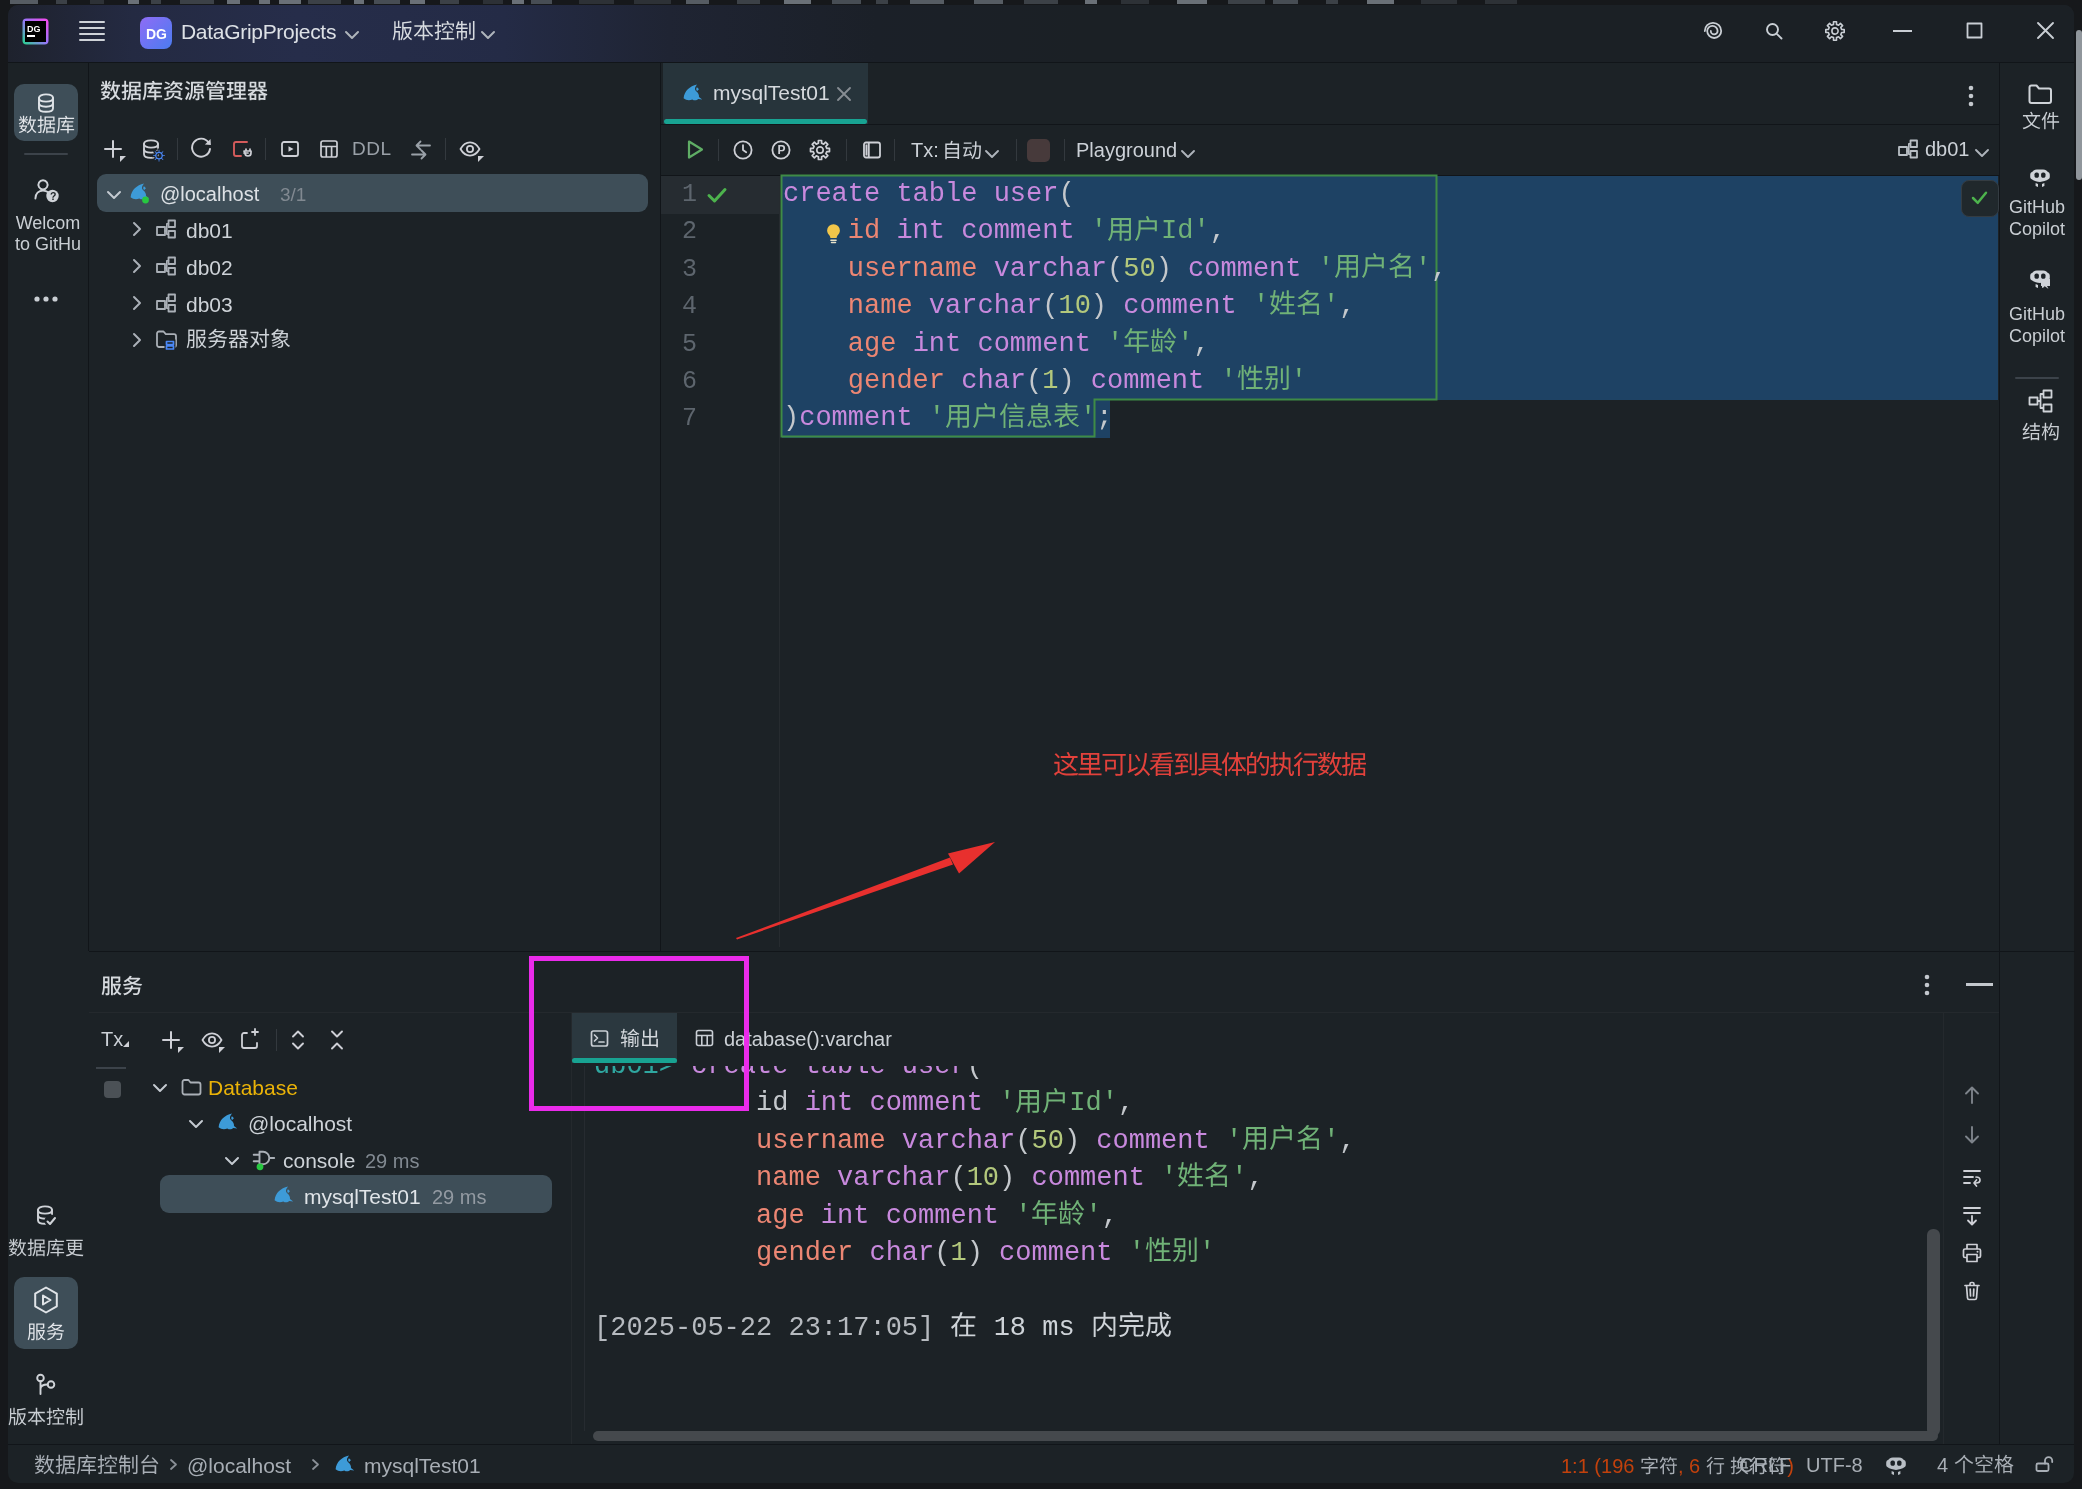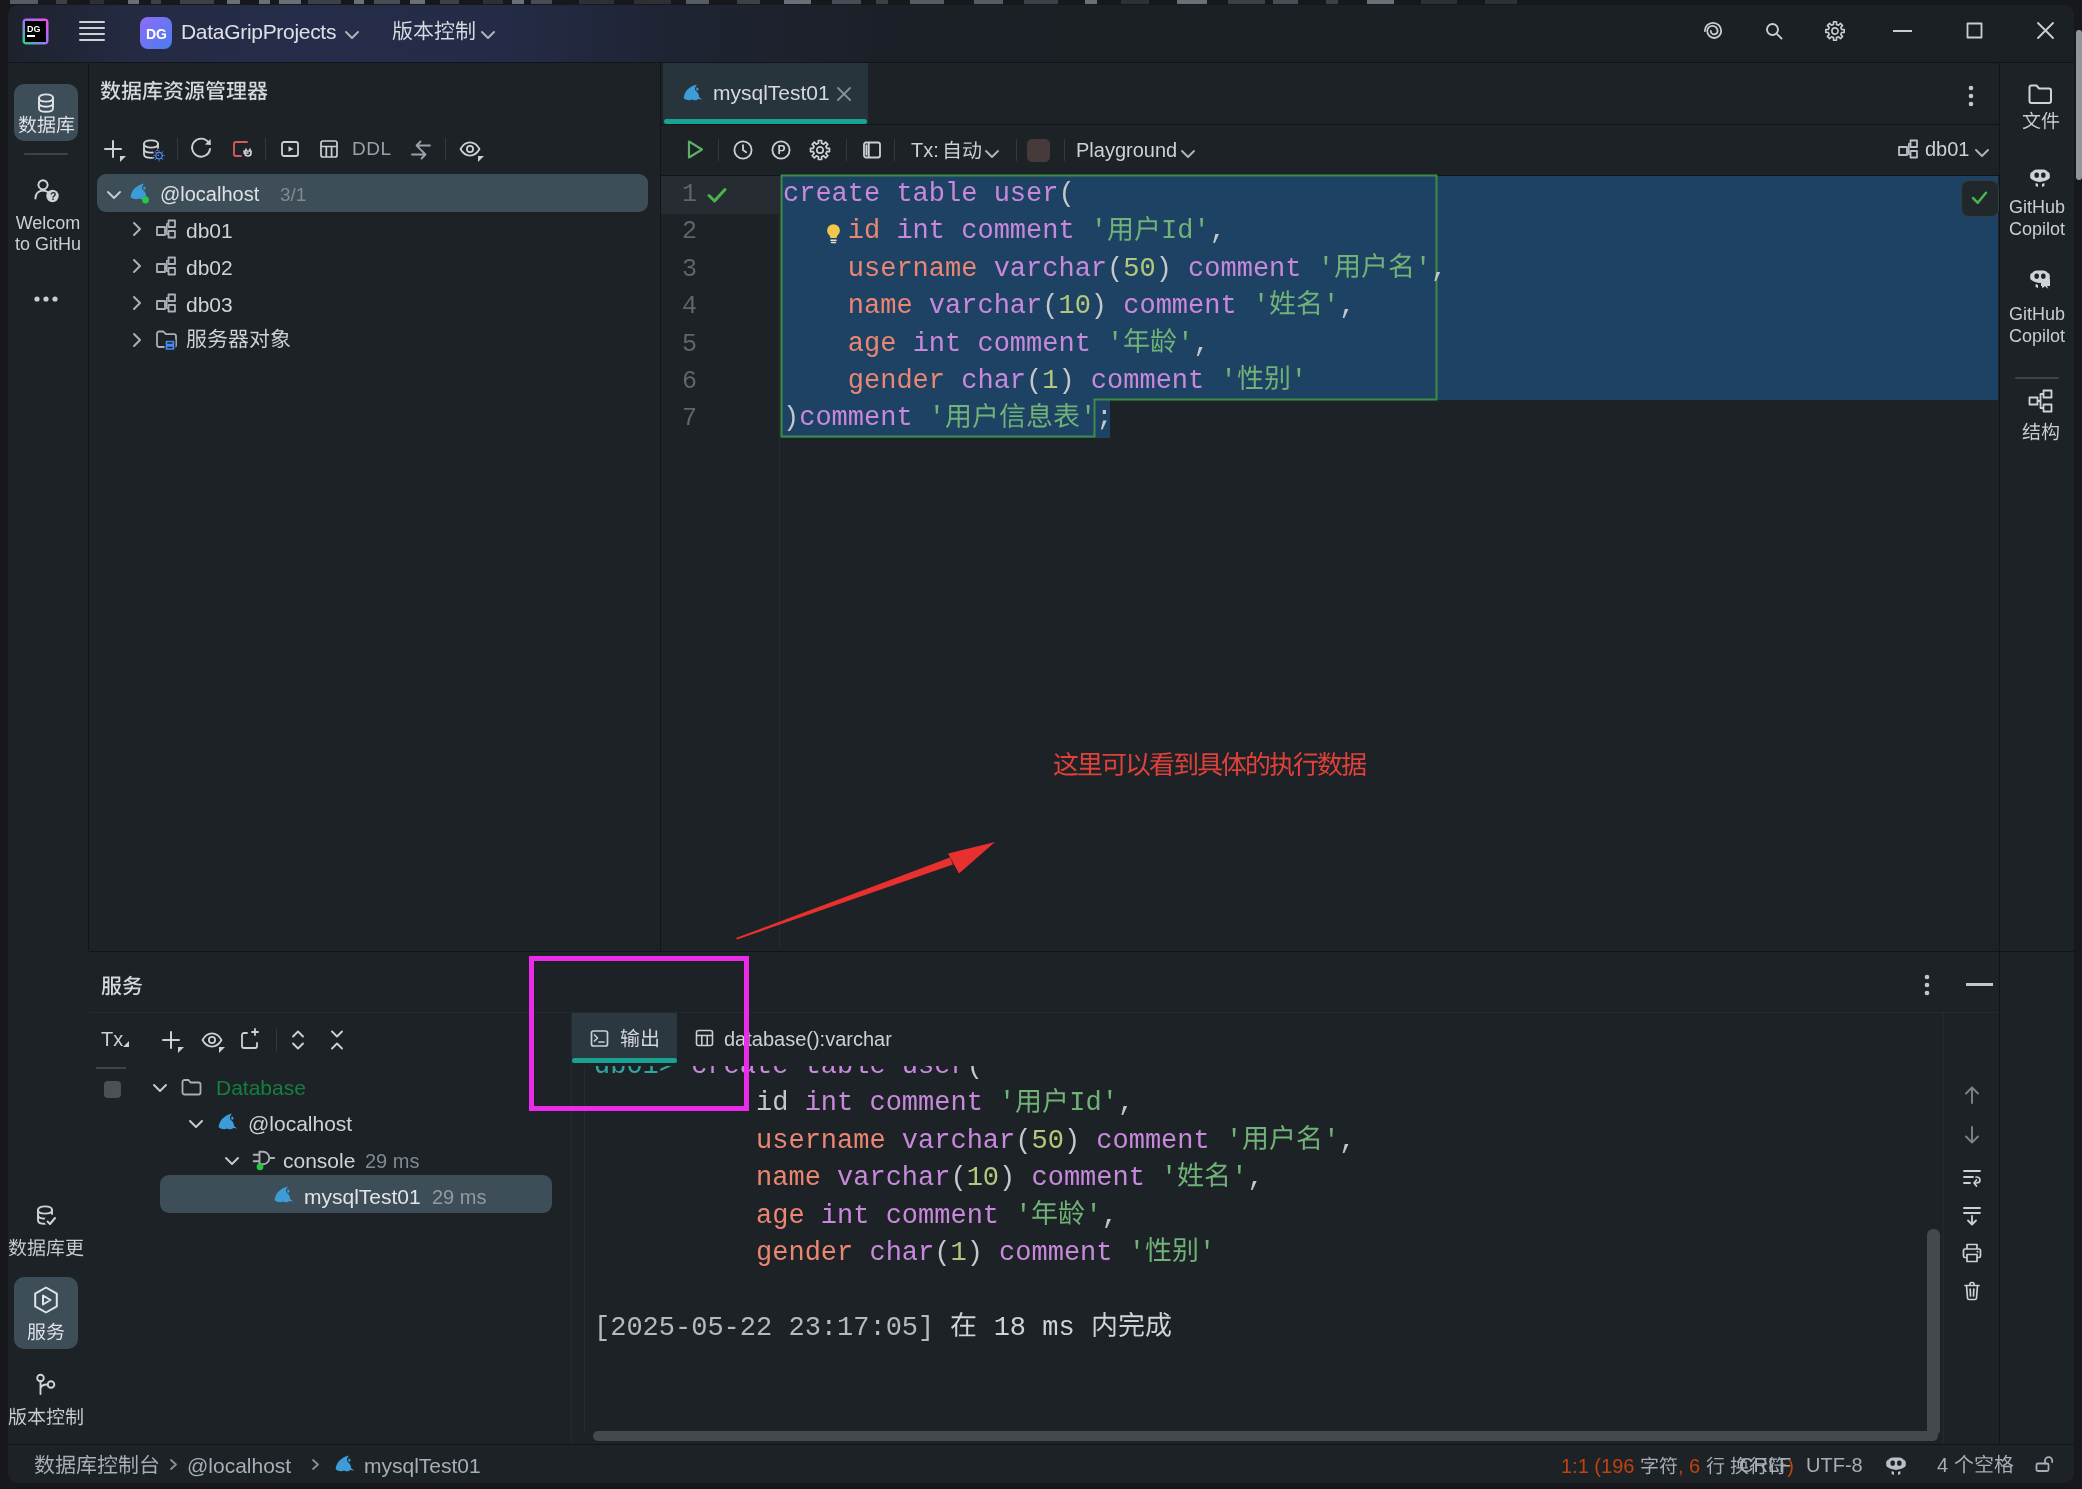--- a/index.html
+++ b/index.html
@@ -578,21 +578,21 @@
       <path d="M7,20.5 L12,15.5 L17,20.5" fill="none" stroke="#ced0d6" stroke-width="1.9" stroke-linecap="round" stroke-linejoin="round"></path>
     </svg>
 <div class="a" style="left:96px;top:1067px;width:30px;height:2px;background:#3c434a"></div>
 <div class="a" style="left:104px;top:1081px;width:17px;height:17px;background:#4b5156;border-radius:4px"></div>
 <svg style="position:absolute;left:150px;top:1077px;overflow:visible" width="20" height="20" viewBox="0 0 20 20">
       <path d="M4,8 L10,14 L16,8" fill="none" stroke="#c4cad0" stroke-width="2.0" stroke-linecap="round" stroke-linejoin="round"></path>
     </svg>
 <svg style="position:absolute;left:180px;top:1076px;overflow:visible" width="23" height="23" viewBox="0 0 23 23">
       <path d="M2.5,6 C2.5,4.9 3.4,4 4.5,4 H8.5 L10.5,6.5 H18.5 C19.6,6.5 20.5,7.4 20.5,8.5 V16.5 C20.5,17.6 19.6,18.5 18.5,18.5 H4.5 C3.4,18.5 2.5,17.6 2.5,16.5 Z" fill="none" stroke="#aab0b7" stroke-width="1.8" stroke-linecap="round" stroke-linejoin="round"></path>
     </svg>
-<div class="a" style="left:216px;top:1076px;font-size:21px;color:#15803d">Database</div>
+<div class="a" style="left:208px;top:1076px;font-size:21px;color:#eab308">Database</div>
 <svg style="position:absolute;left:186px;top:1113px;overflow:visible" width="20" height="20" viewBox="0 0 20 20">
       <path d="M4,8 L10,14 L16,8" fill="none" stroke="#c4cad0" stroke-width="2.0" stroke-linecap="round" stroke-linejoin="round"></path>
     </svg>
 <svg style="position:absolute;left:216px;top:1111px;overflow:visible" width="23" height="23" viewBox="0 0 23 23">
       <path d="M2.6,16.2 C3.4,9 8.6,4.4 16,2.6 C13.4,5.8 13.6,7.8 15.2,9.2 C17.3,10.9 18.2,12.8 18,15 L21.2,17.4 L17.3,16.9 C15.8,18.6 13.2,18.8 11.3,17.4 C8.4,18.8 5,18.3 2.6,16.2 Z M15.9,5.3 C14.9,6.9 15,8 16.2,9 L17.9,7.2 C17.2,6.4 16.5,5.7 15.9,5.3 Z" fill="#3d9bd8"></path>
     </svg>
 <div class="a" style="left:248px;top:1112px;font-size:21px;color:#ced3d8">@localhost</div>
 <svg style="position:absolute;left:222px;top:1150px;overflow:visible" width="20" height="20" viewBox="0 0 20 20">
       <path d="M4,8 L10,14 L16,8" fill="none" stroke="#c4cad0" stroke-width="2.0" stroke-linecap="round" stroke-linejoin="round"></path>
     </svg>

